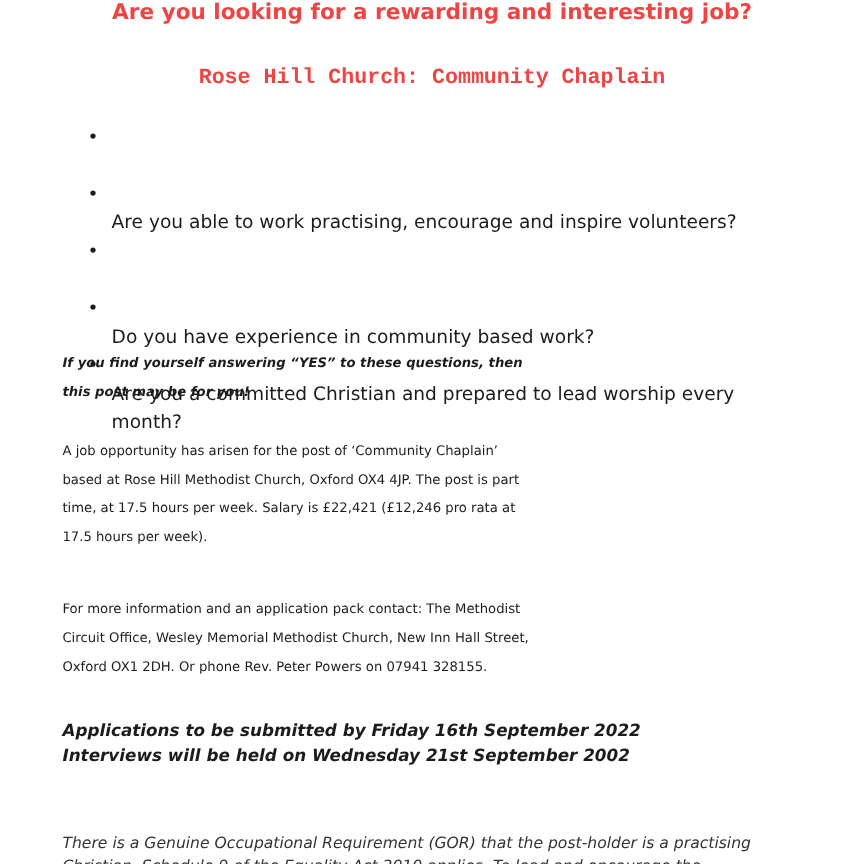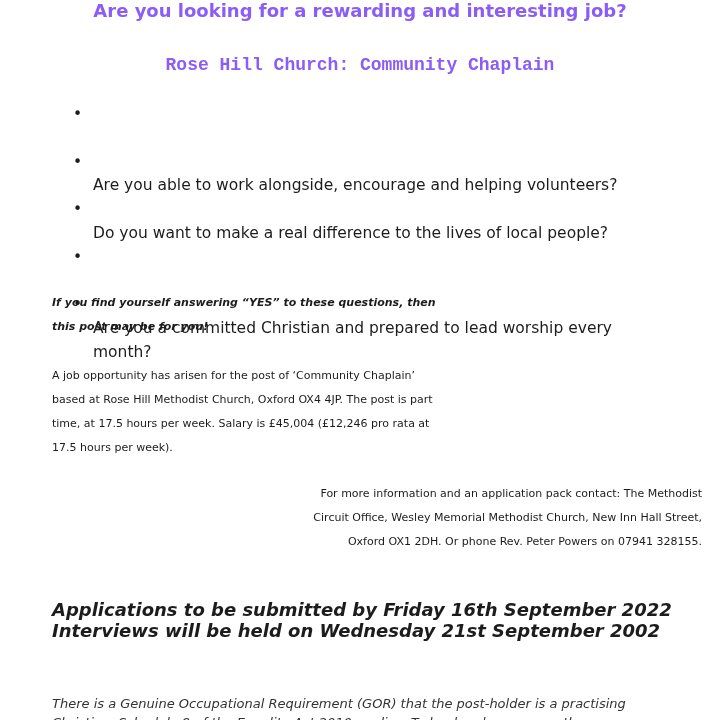--- a/index.html
+++ b/index.html
@@ -16,21 +16,21 @@
     position: relative;
   }
   .heading {
     position: absolute;
     left: 0;
     width: 720px;
     text-align: center;
     font-weight: bold;
     font-size: 18px;
     line-height: 20px;
-    color: #8b5cf6;
+    color: #ef4444;
   }
   #intro-heading { top: 1px; }
   #doc-title { top: 55px; font-family: Liberation Mono, monospace; }
 
   .bullets {
     position: absolute;
     left: 52px;
     top: 103px;
     width: 650px;
     margin: 0;
@@ -58,31 +58,31 @@
     line-height: 24px;
   }
   .pre-lines { white-space: pre-line; }
 
   #yes-callout {
     top: 291px;
     font-weight: bold;
     font-style: italic;
   }
   #job-details { top: 364px; }
-  #contact-info { top: 482px; text-align: right; }
+  #contact-info { top: 496px; }
 
   a.website-link {
     color: var(--link-blue, #3b6cc5);
     text-decoration: underline;
     cursor: pointer;
   }
 
   #deadline-notice {
     top: 599px;
-    font-size: 18px;
+    font-size: 14px;
     font-weight: bold;
     font-style: italic;
     line-height: 21px;
   }
 
   #gor-footnote {
     top: 694px;
     font-size: 13px;
     font-style: italic;
     line-height: 19px;
@@ -95,40 +95,40 @@
 
 <div id="intro-heading" class="heading">Are you looking for a rewarding and interesting job?</div>
 
 <div id="doc-title" class="heading">Rose Hill Church: Community Chaplain</div>
 
 <ul class="bullets">
   <li>
     <span class="bullet-dot">•</span>
   </li>
   <li>
-    <span class="bullet-dot">•</span><span>Are you able to work alongside, encourage and helping volunteers?</span>
-  </li>
-  <li>
-    <span class="bullet-dot">•</span><span>Do you want to make a real difference to the lives of local people?</span>
+    <span class="bullet-dot">•</span><span>Are you able to work practising, encourage and inspire volunteers?</span>
   </li>
   <li>
     <span class="bullet-dot">•</span>
+  </li>
+  <li>
+    <span class="bullet-dot">•</span><span>Do you have experience in community based work?</span>
   </li>
   <li>
     <span class="bullet-dot">•</span><span>Are you a committed Christian and prepared to lead worship every
 month?</span>
   </li>
 </ul>
 
 <div id="yes-callout" class="block pre-lines">If you find yourself answering “YES” to these questions, then
 this post may be for you!</div>
 
 <div id="job-details" class="block pre-lines">A job opportunity has arisen for the post of ‘Community Chaplain’
 based at Rose Hill Methodist Church, Oxford OX4 4JP. The post is part
-time, at 17.5 hours per week. Salary is £45,004 (£12,246 pro rata at
+time, at 17.5 hours per week. Salary is £22,421 (£12,246 pro rata at
 17.5 hours per week).</div>
 
 <div id="contact-info" class="block">
   <div class="pre-lines">For more information and an application pack contact: The Methodist
 Circuit Office, Wesley Memorial Methodist Church, New Inn Hall Street,
 Oxford OX1 2DH. Or phone Rev. Peter Powers on 07941 328155.</div>
 </div>
 
 <div id="deadline-notice" class="block pre-lines">Applications to be submitted by Friday 16th September 2022
 Interviews will be held on Wednesday 21st September 2002</div>

